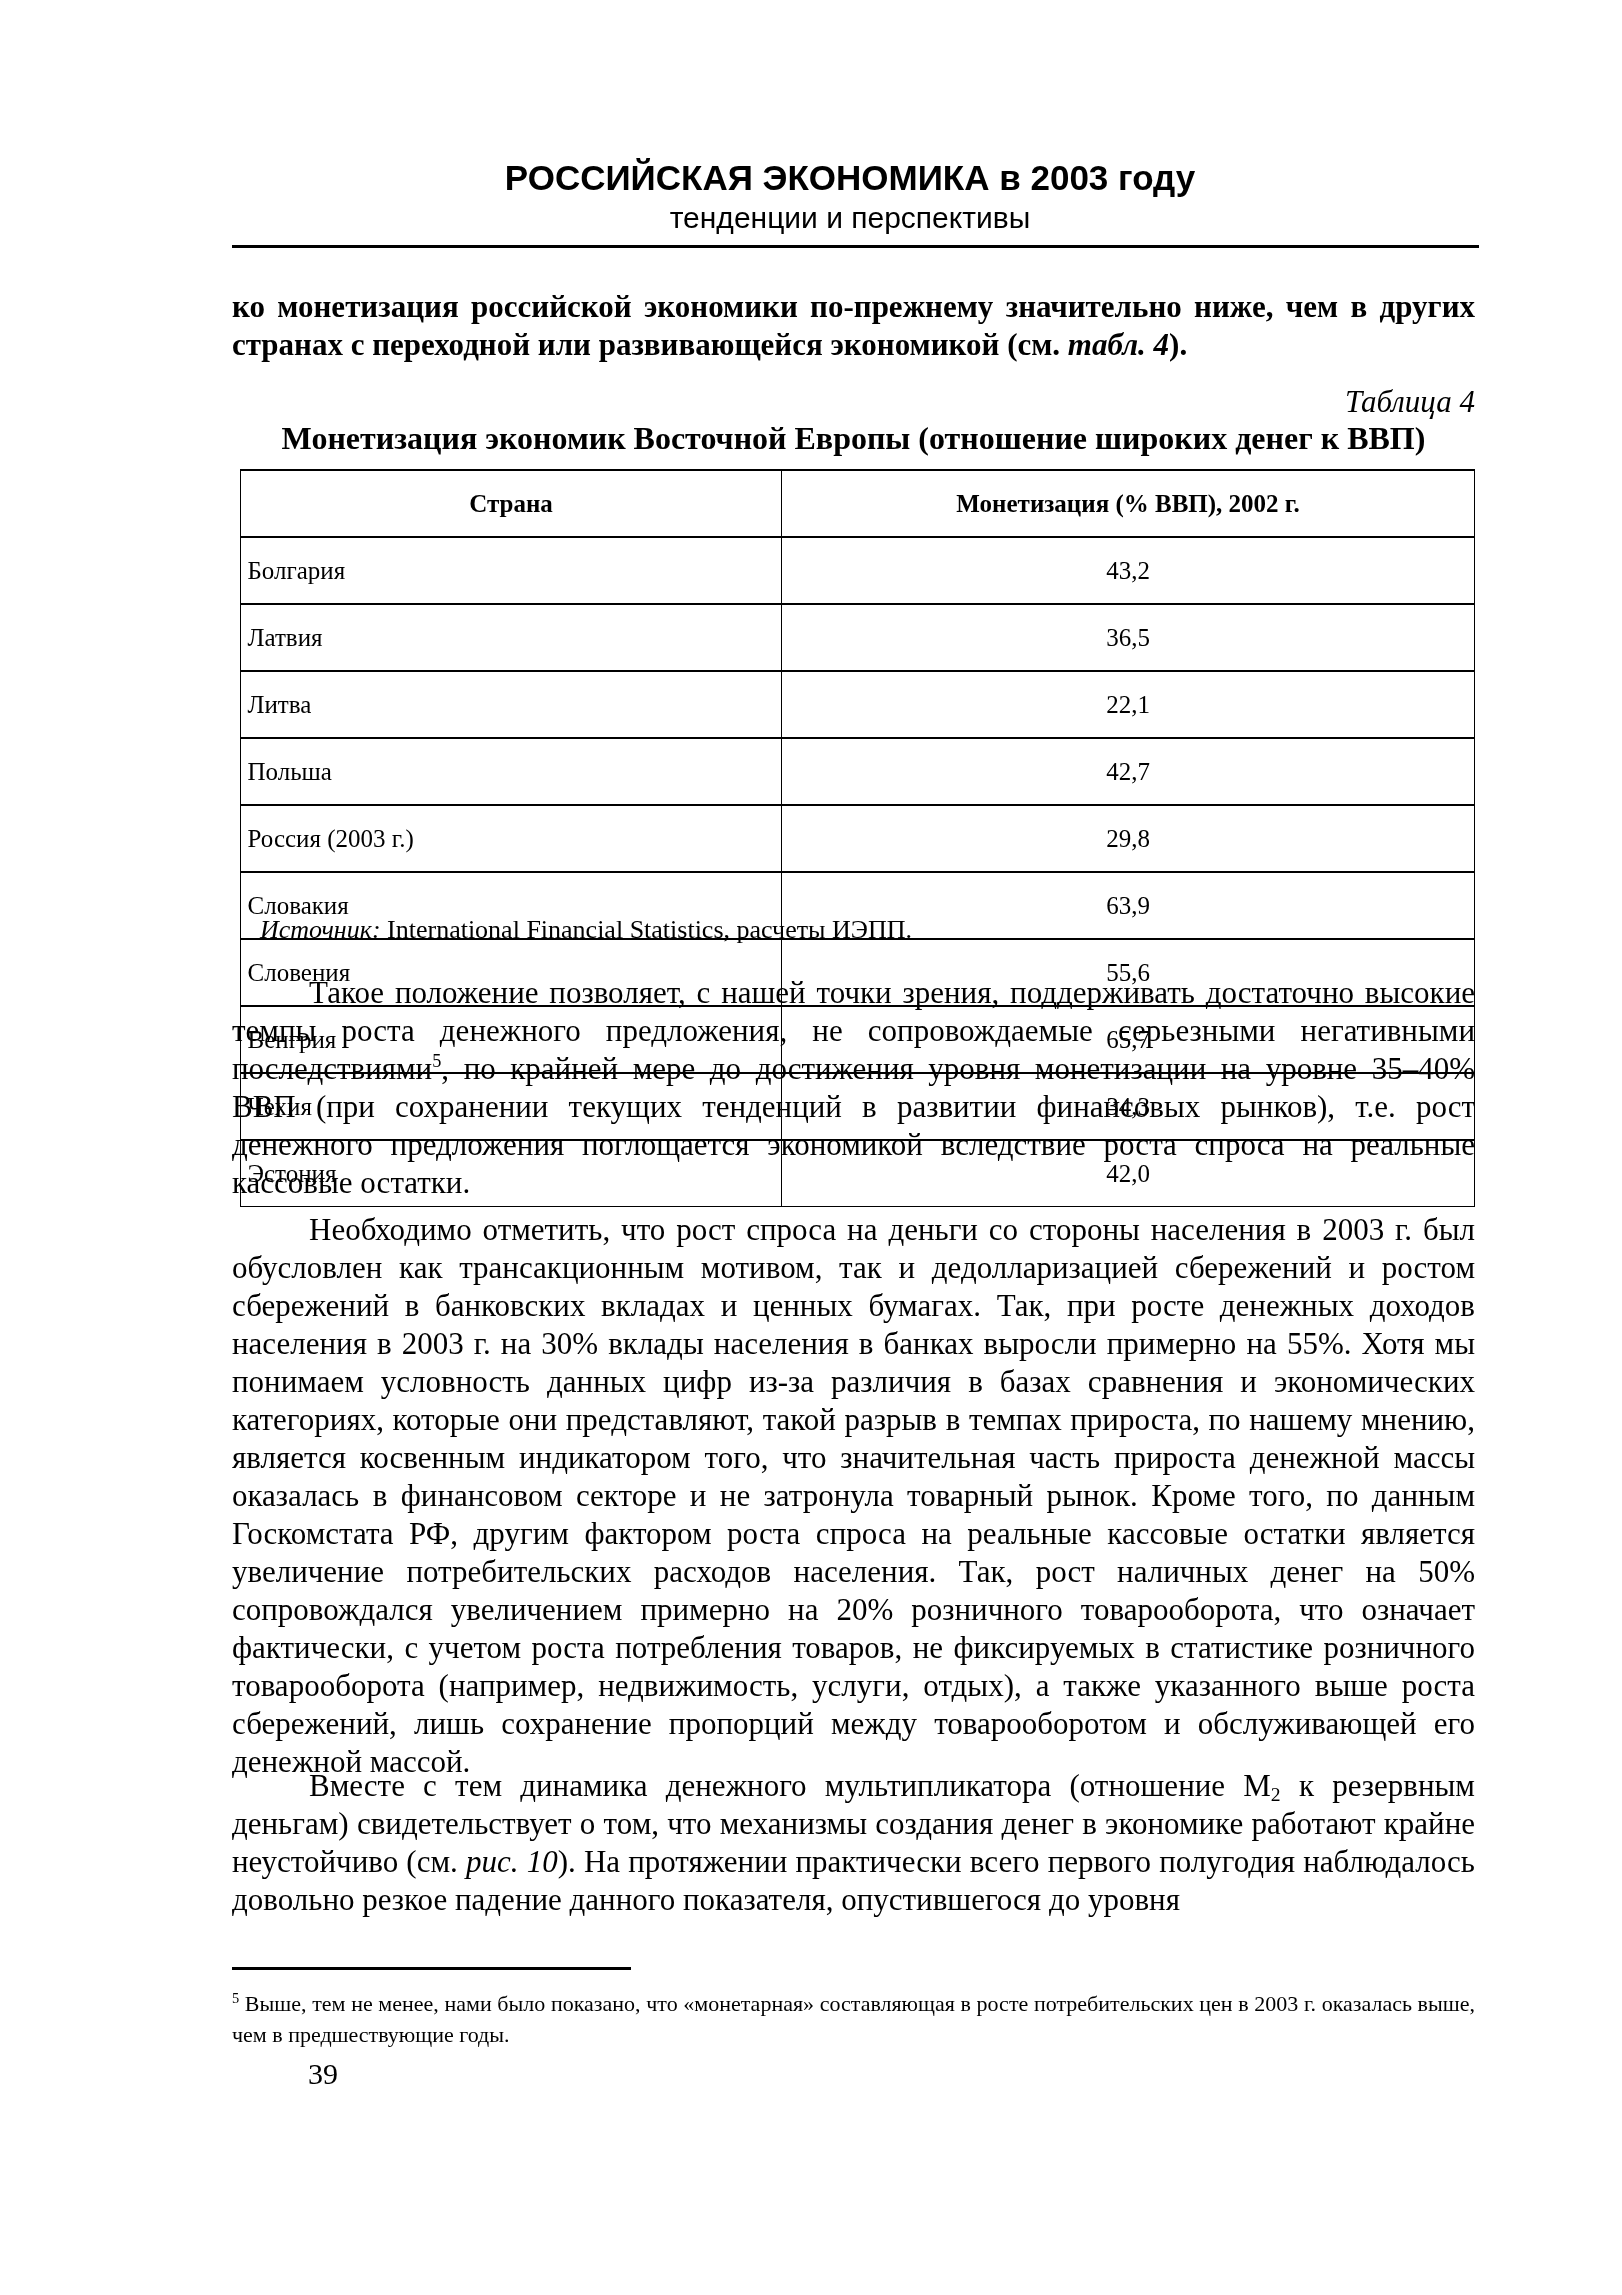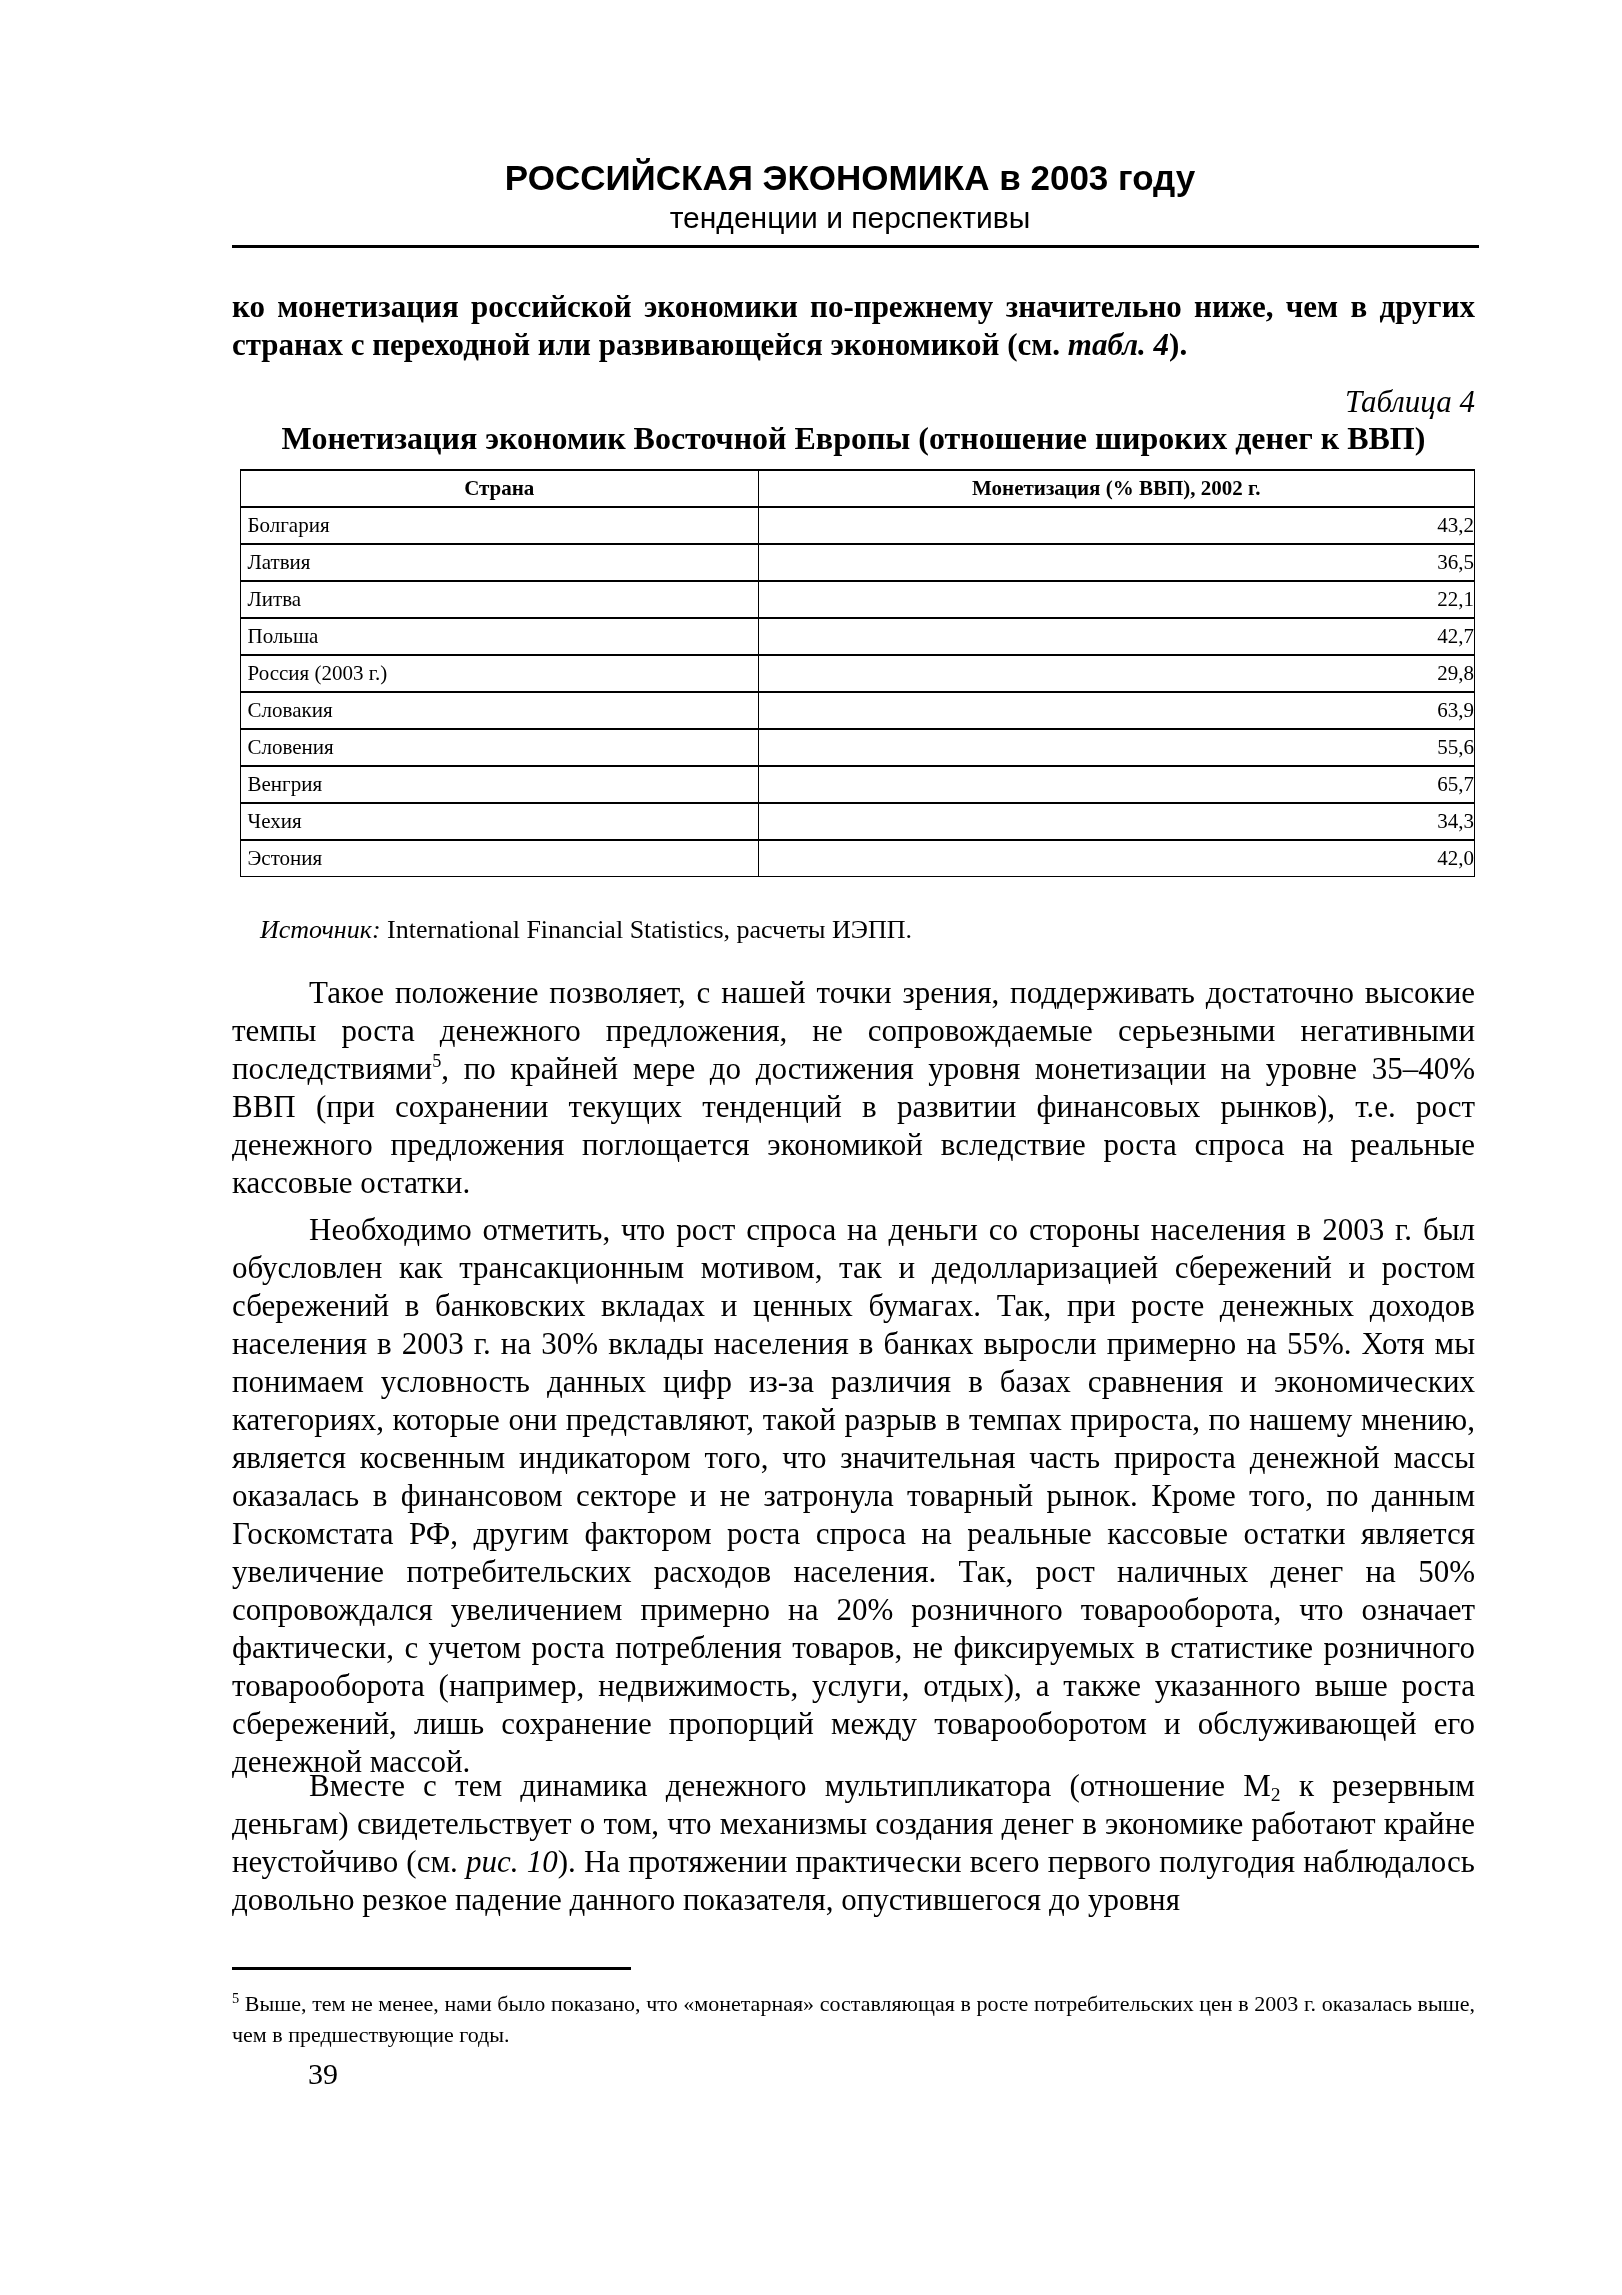--- a/index.html
+++ b/index.html
@@ -14,25 +14,25 @@
 
   .para { position: absolute; left: 232px; width: 1243px; font-size: 31px; line-height: 38px; text-align: justify; text-align-last: left; }
   .para.indent { text-indent: 77px; }
 
   #intro { top: 288px; font-weight: bold; }
 
   #table-label { position: absolute; left: 232px; width: 1243px; top: 383px; text-align: right; font-style: italic; font-size: 31px; line-height: 38px; }
   #table-title { position: absolute; left: 232px; width: 1243px; top: 419px; text-align: center; font-weight: bold; font-size: 32px; line-height: 38px; }
 
   #table { position: absolute; left: 240px; top: 469px; width: 1235px; border-collapse: collapse; }
-  #table td, #table th { border: 1.3px solid #000; padding: 0; height: 35px; font-size: 21px; vertical-align: middle; }
+  #table td, #table th { border: 1.3px solid #000; padding: 15px; height: 35px; font-size: 25px; vertical-align: middle; }
   #table tr { border-top: 2px solid #000; }
   #table th { font-weight: bold; text-align: center; }
   #table td.country { text-align: left; padding-left: 6.5px; width: 510px; }
-  #table td.value { text-align: right; }
+  #table td.value { text-align: center; }
   #table th.col-country { width: 510px; }
 
   #source { position: absolute; left: 232px; top: 913px; font-size: 26px; line-height: 34px; margin-left: 28px; }
   #source .src-label { font-style: italic; }
 
   #para1 { top: 974px; }
   #para2 { top: 1211px; }
   #para3 { top: 1767px; }
 
   sup.fn { font-size: 18.3px; vertical-align: 11.8px; line-height: 0; }

